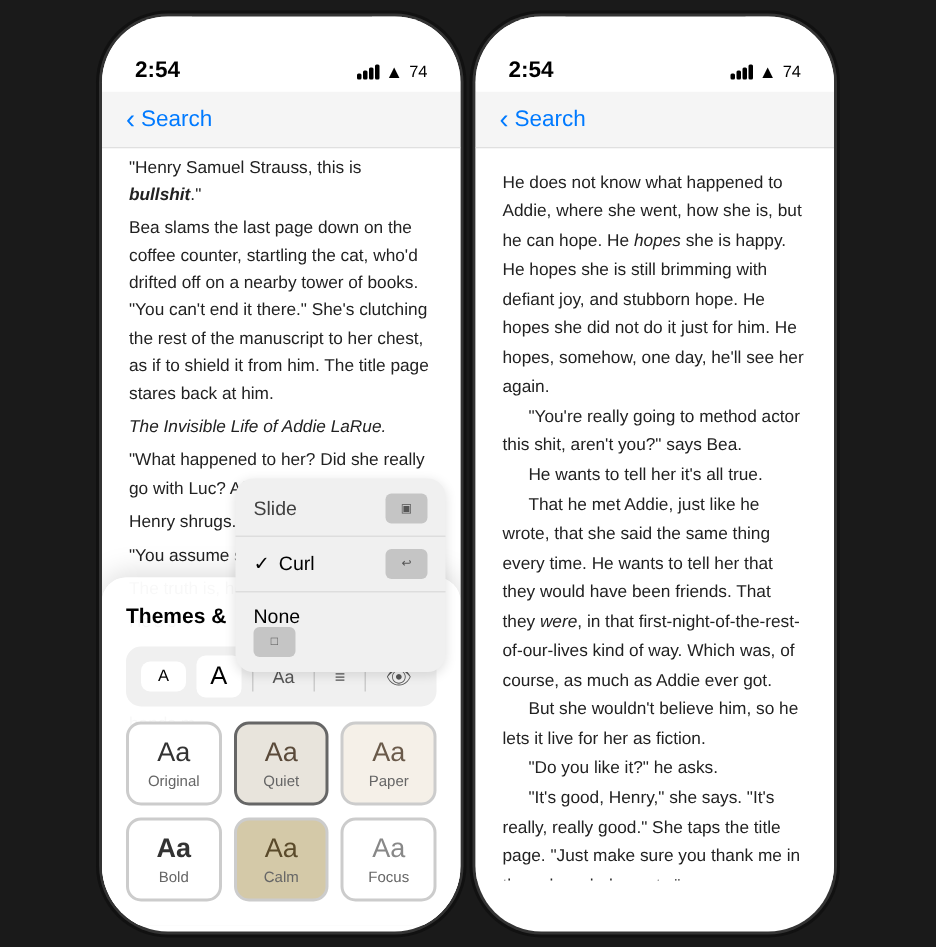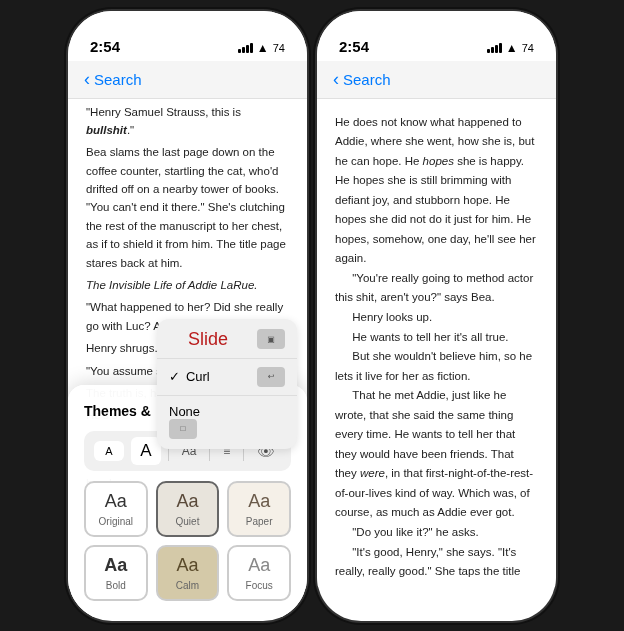--- a/index.html
+++ b/index.html
@@ -329,21 +329,21 @@
         <p class="book-paragraph">The truth is, he doesn't know.</p>
         <p class="book-paragraph">He's s</p>
         <p class="book-paragraph">scribe th</p>
         <p class="book-paragraph">them in</p>
         <p class="book-paragraph">hands m</p>
       </div>
 
       <div style="position:absolute; top:220px; right: 10px; z-index:10; background:#f0f0f0; border-radius:12px; padding:2px 0; width:140px; box-shadow:0 2px 8px rgba(0,0,0,0.12);">
 
         <div style="display:flex;align-items:center;justify-content:space-between;padding:8px 12px;border-bottom:1px solid #ddd;">
-          <span style="font-size:18px;color:#b91c1c;margin-left:19px;">Slide</span>
+          <span style="font-size:13px;color:#404040;">Slide</span>
           <div style="width:28px;height:20px;background:#c5c5c5;border-radius:4px;display:flex;align-items:center;justify-content:center;">
             <span style="font-size:8px;color:#555;">▣</span>
           </div>
         </div>
 
         <div style="display:flex;align-items:center;justify-content:space-between;padding:8px 12px;border-bottom:1px solid #ddd;">
           <span style="font-size:13px;color:#000;display:flex;align-items:center;gap:6px;">
             <span>✓</span>
             <span>Curl</span>
           </span>
@@ -443,24 +443,23 @@
       <div class="nav-back">
         <span class="nav-back-icon">‹</span>
         <span>Search</span>
       </div>
     </div>
 
     <div class="book-content" style="height:calc(100% - 92px - 30px); overflow:hidden;">
       <div class="reading-text">
         <p>He does not know what happened to Addie, where she went, how she is, but he can hope. He <span class="italic">hopes</span> she is happy. He hopes she is still brimming with defiant joy, and stubborn hope. He hopes she did not do it just for him. He hopes, somehow, one day, he'll see her again.</p>
         <p>"You're really going to method actor this shit, aren't you?" says Bea.</p>
-        <p>Henry looks up.</p>
         <p>He wants to tell her it's all true.</p>
+        <p>That he met Addie, just like he wrote, that she said the same thing every time. He wants to tell her that they would have been friends. That they <span class="italic">were</span>, in that first-night-of-the-rest-of-our-lives kind of way. Which was, of course, as much as Addie ever got.</p>
         <p>But she wouldn't believe him, so he lets it live for her as fiction.</p>
-        <p>That he met Addie, just like he wrote, that she said the same thing every time. He wants to tell her that they would have been friends. That they <span class="italic">were</span>, in that first-night-of-the-rest-of-our-lives kind of way. Which was, of course, as much as Addie ever got.</p>
         <p>"Do you like it?" he asks.</p>
         <p>"It's good, Henry," she says. "It's really, really good." She taps the title page. "Just make sure you thank me in the acknowledgments."</p>
 
       </div>
     </div>
 
   </div>
 
 </div>
 

